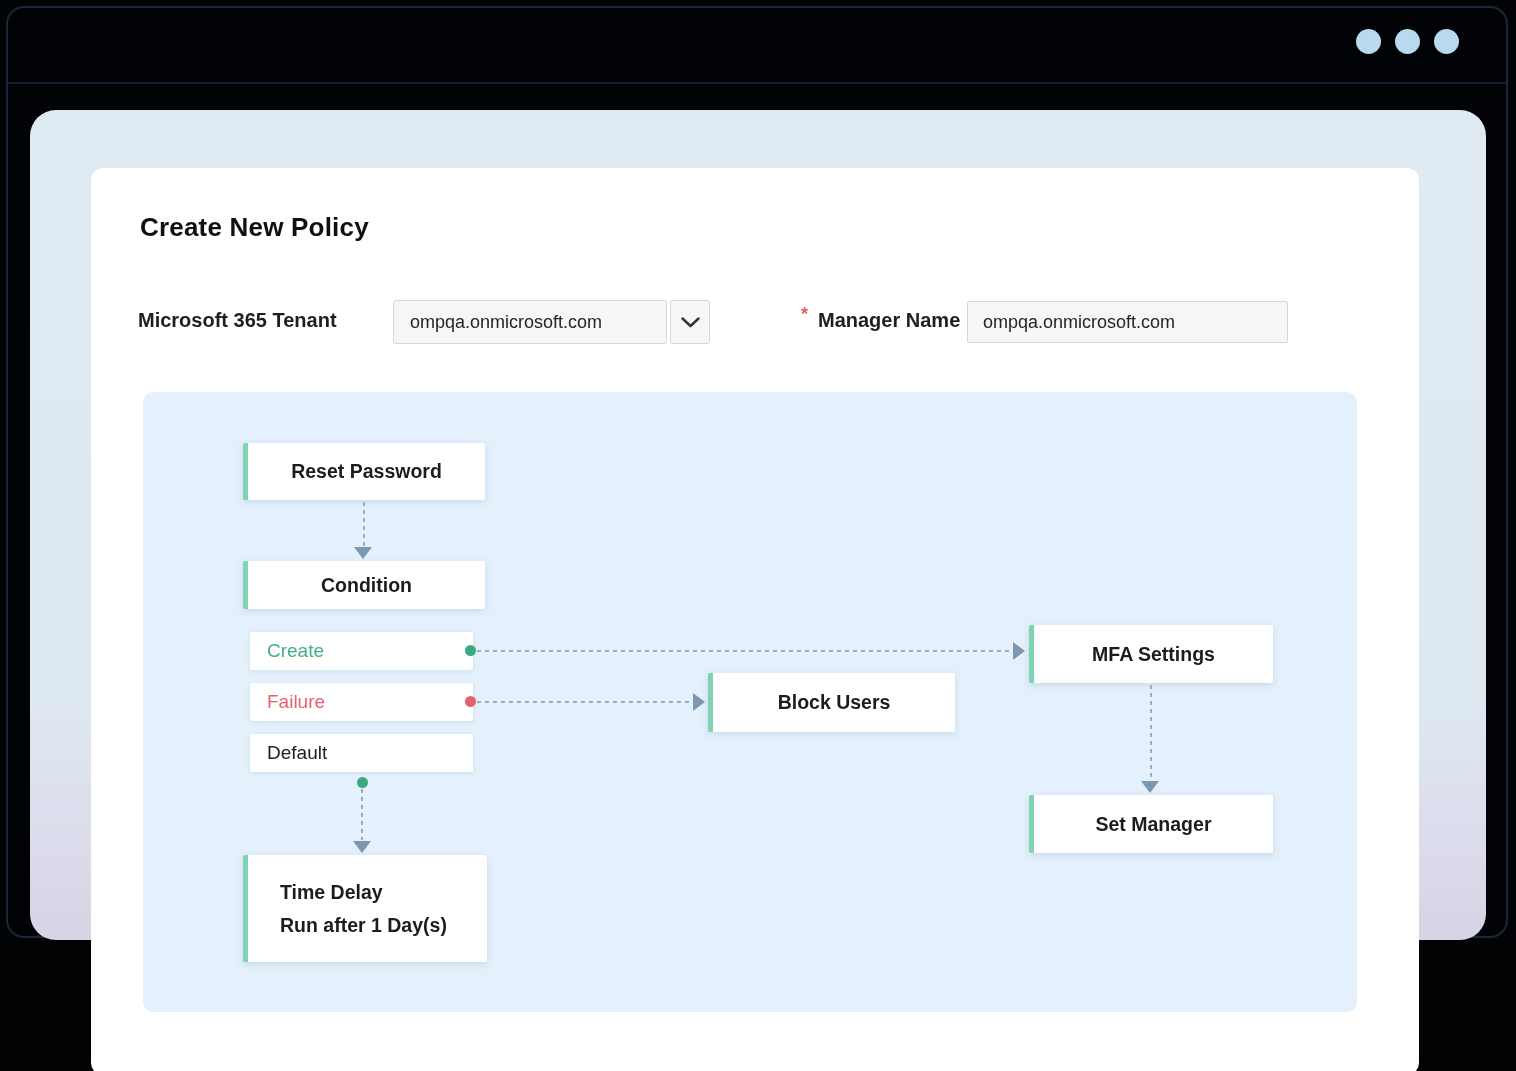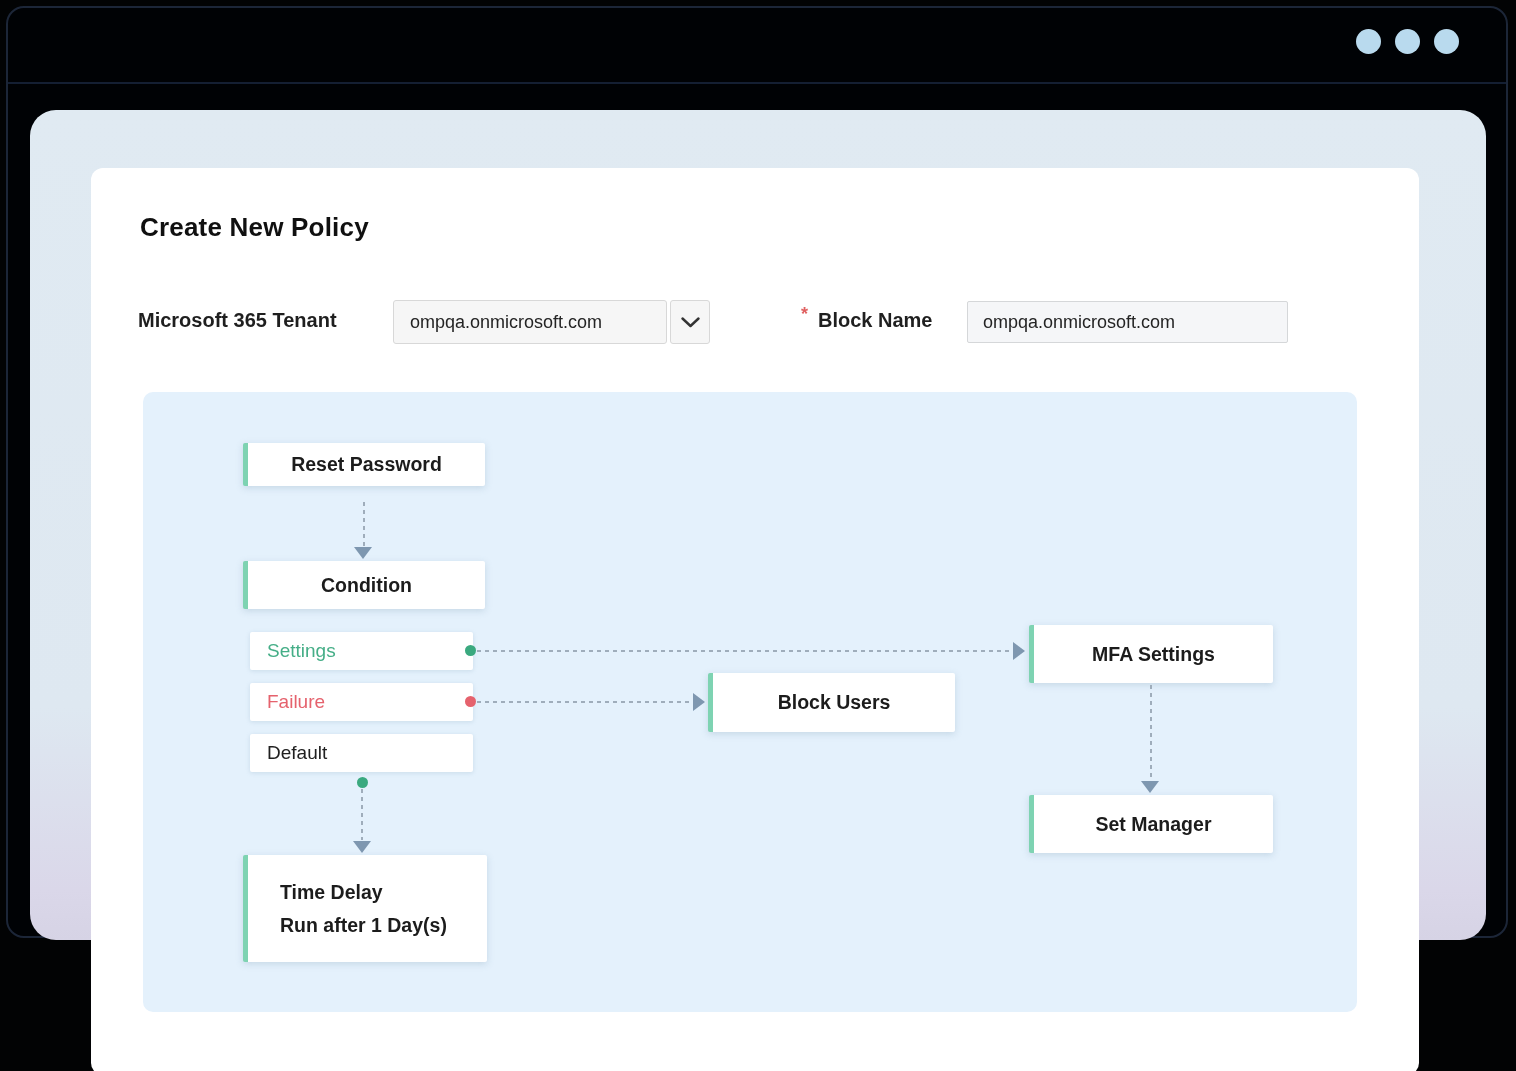--- a/index.html
+++ b/index.html
@@ -58,21 +58,21 @@
   .panel {
     position:absolute; left:52px; top:224px; width:1214px; height:620px;
     border-radius:10px; background:var(--panel-blue,#e4f1fc);
   }
   .node {
     position:absolute; background:#fff; border-left:5px solid var(--accent-teal,#7ed3b2);
     box-shadow:0 2px 7px rgba(125,155,180,.30); border-radius:2px; box-sizing:border-box;
     display:flex; align-items:center; justify-content:center;
     font-size:19.5px; font-weight:700; color:#1c1c1c; cursor:pointer;
   }
-  .node-reset     { left:100px; top:51px;  width:242px; height:43px; }
+  .node-reset     { left:100px; top:51px;  width:242px; height:57px; }
   .node-condition { left:100px; top:169px; width:242px; height:48px; }
   .node-block     { left:565px; top:281px; width:247px; height:59px; }
   .node-mfa       { left:886px; top:233px; width:244px; height:58px; }
   .node-setmgr    { left:886px; top:403px; width:244px; height:58px; }
   .node-timedelay {
     left:100px; top:463px; width:244px; height:107px;
     flex-direction:column; align-items:flex-start; justify-content:center;
     gap:10px; padding-left:32px;
   }
   .node-timedelay .line2 { font-weight:700; }
@@ -137,33 +137,33 @@
     <div class="select">
       <div class="select-value">ompqa.onmicrosoft.com</div>
       <div class="select-caret">
         <svg width="19" height="11" viewBox="0 0 19 11">
             <polyline points="1.5,1.5 9.5,9 17.5,1.5" fill="none" stroke="#333" stroke-width="2.4" stroke-linecap="round" stroke-linejoin="round"></polyline>
           </svg>
       </div>
     </div>
 
     <span class="required">*</span>
-    <span class="field-label lbl-policy">Block Name</span>
+    <span class="field-label lbl-policy">Manager Name</span>
     <input class="text-input" type="text" value="ompqa.onmicrosoft.com" style="">
 
     <div class="panel">
 
       <div class="node node-reset">Reset Password</div>
 
       <div class="vline l-reset-cond"></div>
       <div class="arrow-down a-reset-cond"></div>
 
       <div class="node node-condition">Condition</div>
 
-      <div class="branch branch-success">Settings</div>
+      <div class="branch branch-success">Create</div>
       <div class="branch branch-default">Default</div>
       <div class="branch branch-failure">Failure</div>
 
       <span class="cdot cdot-success"></span>
       <span class="cdot cdot-failure"></span>
       <span class="cdot cdot-default"></span>
 
       <div class="hline l-success-mfa"></div>
       <div class="arrow-right a-success-mfa"></div>
 

